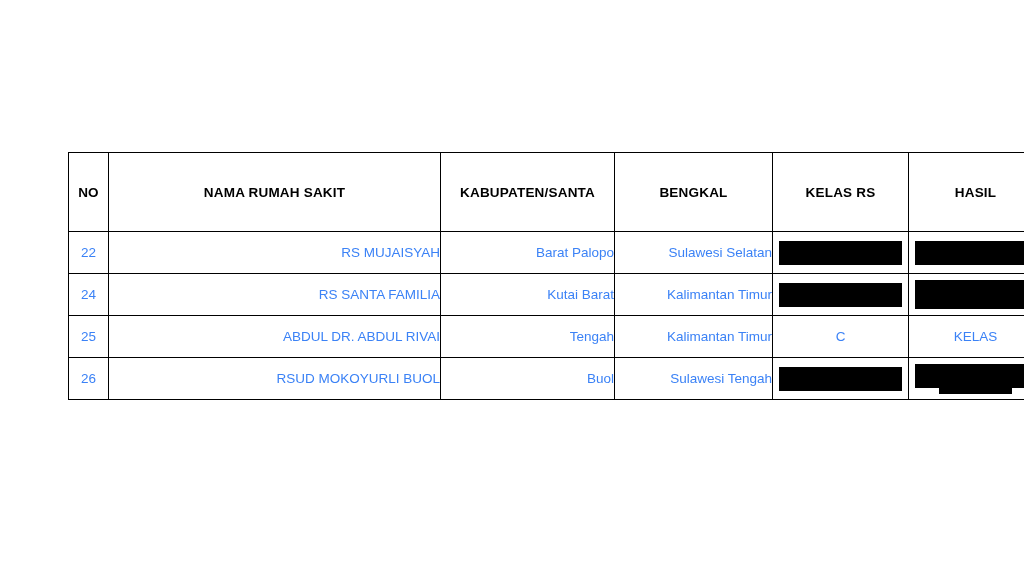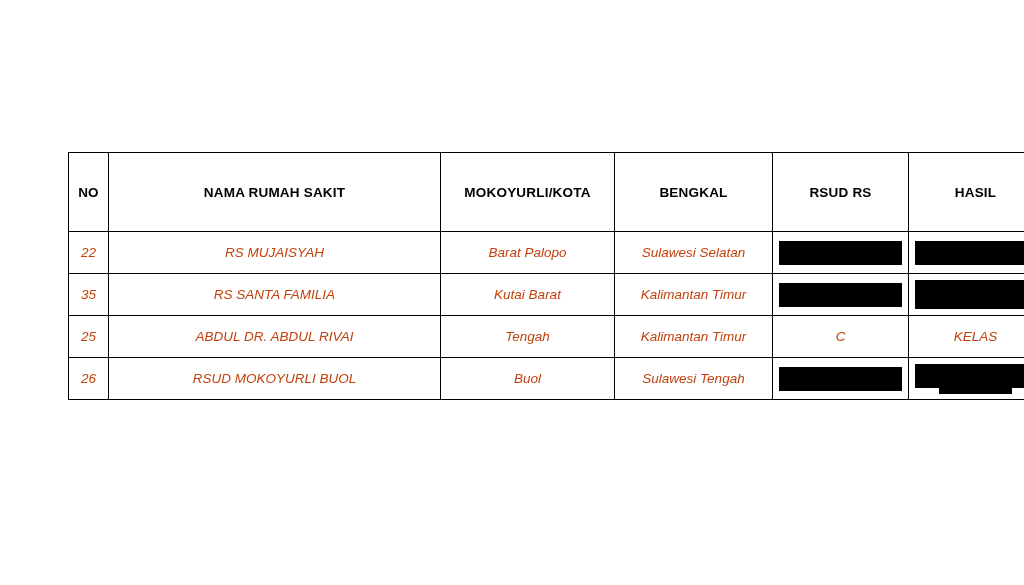--- a/index.html
+++ b/index.html
@@ -43,37 +43,36 @@
     text-align: center;
     font-size: 13.5px;
     font-weight: bold;
     letter-spacing: 0.2px;
     color: #000000;
     height: 78px;
   }
   tbody td {
     height: 41px;
     font-size: 13.5px;
-    color: #c2410c;
+    color: #3b82f6;
     font-weight: normal;
-    font-style: italic;
   }
   .col-no { width: 40px; }
   .col-nama { width: 332px; }
   .col-kab { width: 174px; }
   .col-prov { width: 158px; }
   .col-kelas { width: 136px; }
   .col-hasil { width: 134px; }
 
   td.cell-no {
     text-align: center;
     font-size: 13.5px;
   }
   td.cell-text {
-    text-align: center;
+    text-align: right;
     padding-left: 11px;
   }
   td.cell-center {
     text-align: center;
   }
   .redact {
     display: block;
     background: #000000;
     height: 24px;
     margin: 0 6px;
@@ -103,41 +102,41 @@
         <col class="col-nama">
         <col class="col-kab">
         <col class="col-prov">
         <col class="col-kelas">
         <col class="col-hasil">
       </colgroup>
       <thead>
         <tr>
           <th>NO</th>
           <th>NAMA RUMAH SAKIT</th>
-          <th>MOKOYURLI/KOTA</th>
+          <th>KABUPATEN/SANTA</th>
           <th>BENGKAL</th>
-          <th>RSUD RS</th>
+          <th>KELAS RS</th>
           <th>HASIL</th>
         </tr>
       </thead>
       <tbody>
         <tr>
           <td class="cell-no">22</td>
           <td class="cell-text">RS MUJAISYAH</td>
           <td class="cell-text">Barat Palopo</td>
           <td class="cell-text">Sulawesi Selatan</td>
           <td class="cell-center">
             <span class="redact"></span>
           </td>
           <td class="cell-center">
             <span class="redact"></span>
           </td>
         </tr>
         <tr>
-          <td class="cell-no">35</td>
+          <td class="cell-no">24</td>
           <td class="cell-text">RS SANTA FAMILIA</td>
           <td class="cell-text">Kutai Barat</td>
           <td class="cell-text">Kalimantan Timur</td>
           <td class="cell-center">
             <span class="redact"></span>
           </td>
           <td class="cell-center">
             <span class="redact tall"></span>
           </td>
         </tr>

